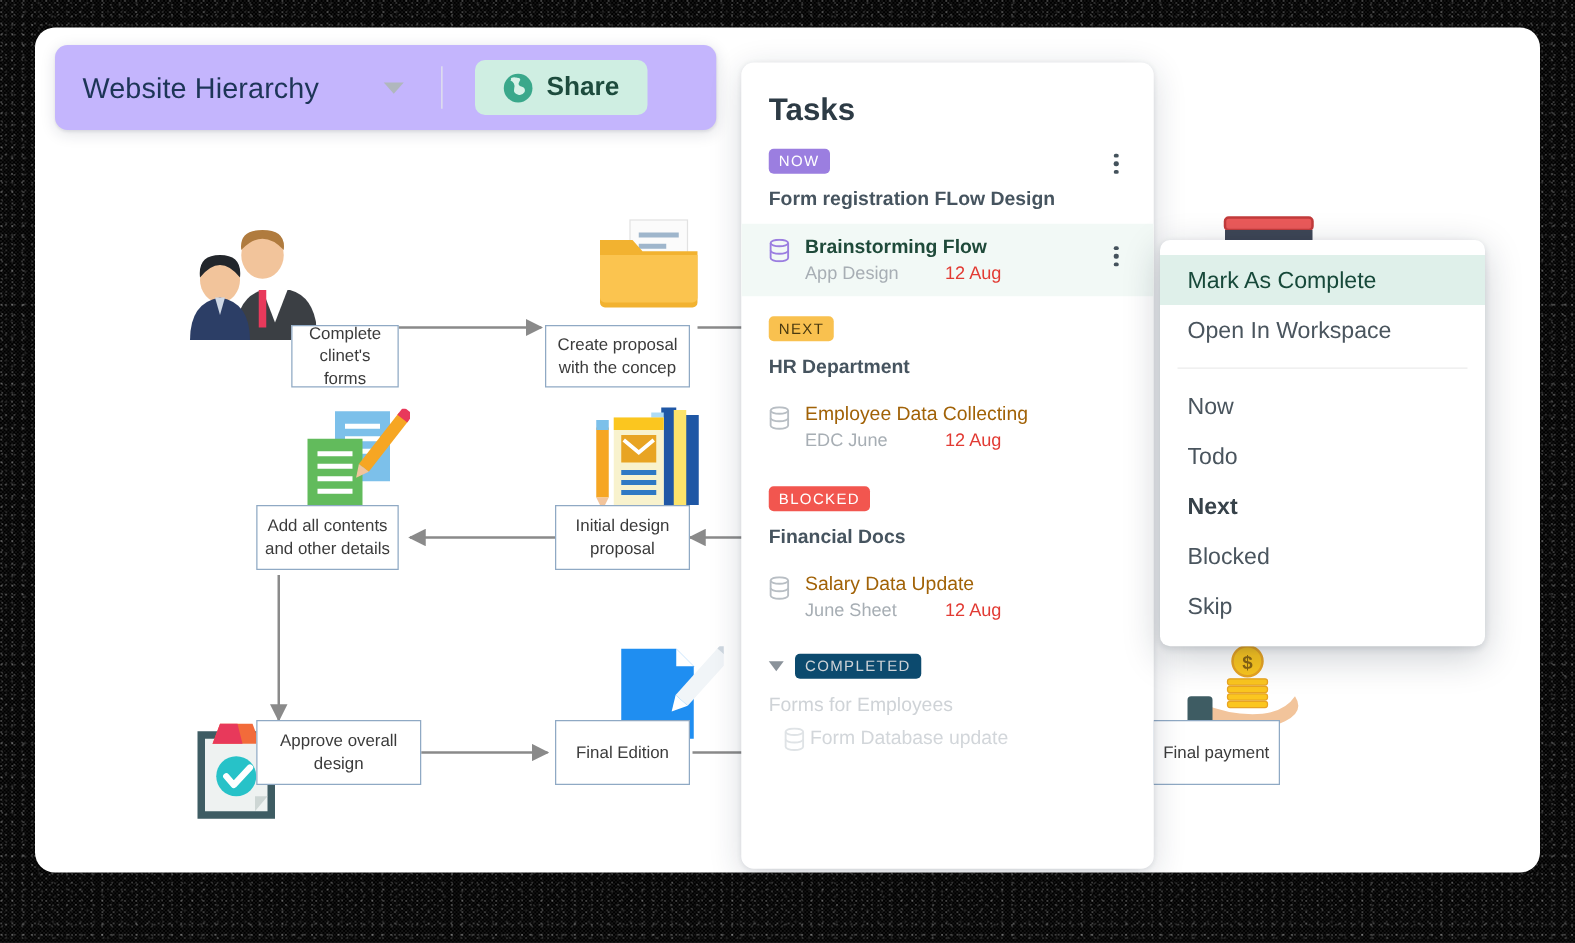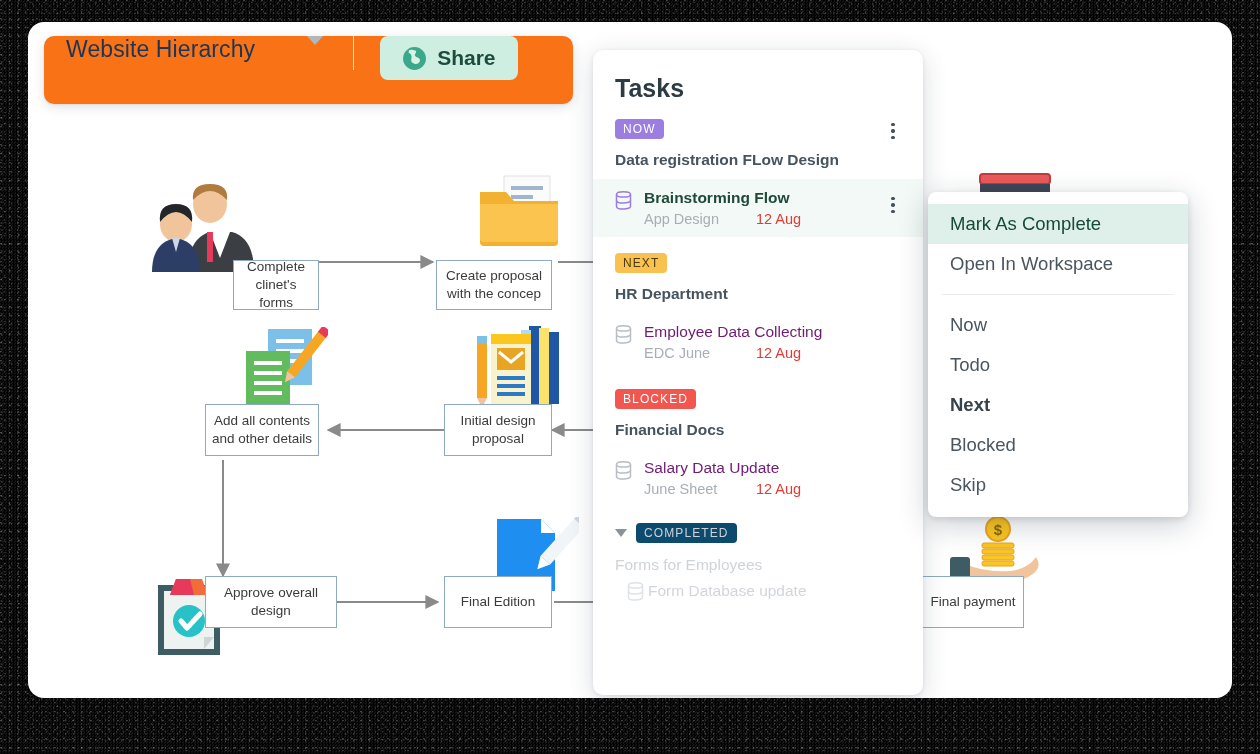--- a/index.html
+++ b/index.html
@@ -41,24 +41,24 @@
     border-radius: 16px;
     overflow: hidden;
     box-shadow: 0 2px 26px rgba(0,0,0,.20);
   }
 
   
   #header {
     position: absolute;
     left: 16px; top: 14px;
     width: 529px; height: 68px;
-    background: #f97316;
+    background: #c4b5fd;
     border-radius: 10px;
     box-shadow: 0 3px 12px rgba(20,30,60,.13), 0 1px 2px rgba(20,30,60,.08);
-    display: flex; 
+    display: flex; align-items: center;
     padding: 0 18px 0 22px;
     z-index: 6;
   }
   #doc-title {
     font-size: 23px; color: #1d3557; letter-spacing: .1px;
     white-space: nowrap;
   }
   .caret-down {
     width: 0; height: 0;
     border-left: 8px solid transparent;
@@ -144,21 +144,21 @@
   .task {
     position: relative;
     display: flex; align-items: flex-start; gap: 12px;
     padding: 9px 22px 10px 22px;
     cursor: pointer;
   }
   .task.active { background: #f2f9f6; }
   .dbicon { margin-top: 3px; flex: 0 0 auto; }
   .task .lines { flex: 1 1 auto; min-width: 0; }
   .task .tname {
-    font-size: 15.5px; color: #701a75; line-height: 1.35;
+    font-size: 15.5px; color: #a16207; line-height: 1.35;
     white-space: nowrap;
   }
   .task.active .tname { font-weight: bold; color: #1f4a3a; }
   .task .meta {
     display: flex; align-items: baseline;
     font-size: 14.5px; color: #a7aeb4; margin-top: 2px;
   }
   .task .meta .sub { min-width: 112px; }
   .task .meta .due { color: #e23b34; }
   .task.active .meta .due { color: #e23b34; }
@@ -388,21 +388,21 @@
   <div id="tasks">
     <div id="tasks-title">Tasks</div>
 
     <div class="sec">
       <span class="badge now">NOW</span>
       <div class="kebab">
           <i></i>
           <i></i>
           <i></i>
         </div>
-      <div class="group-title">Data registration FLow Design</div>
+      <div class="group-title">Form registration FLow Design</div>
     </div>
     <div class="task active">
       <svg class="dbicon" width="17" height="19" viewBox="0 0 17 19">
         <ellipse cx="8.5" cy="3.4" rx="7" ry="2.6" fill="none" stroke="#9b7ee0" stroke-width="1.5"></ellipse>
         <path d="M1.5 3.4 v12 a7 2.6 0 0 0 14 0 v-12" fill="none" stroke="#9b7ee0" stroke-width="1.5"></path>
         <path d="M1.5 9.4 a7 2.6 0 0 0 14 0" fill="none" stroke="#9b7ee0" stroke-width="1.5"></path>
       </svg>
       <div class="lines">
         <div class="tname">Brainstorming Flow</div>
         <div class="meta">

